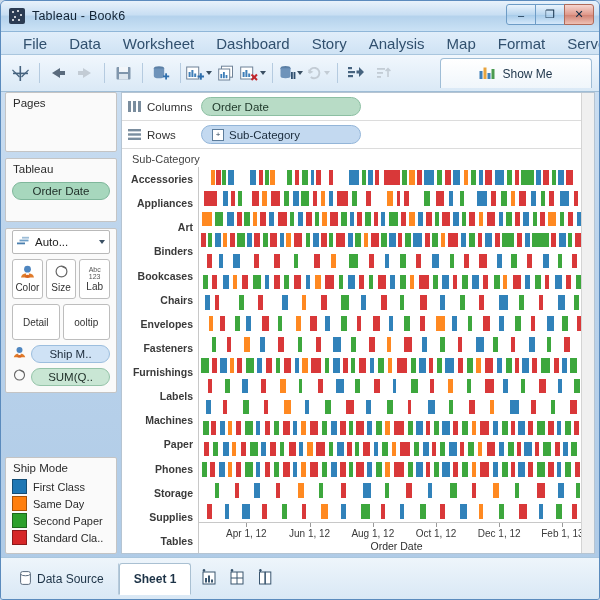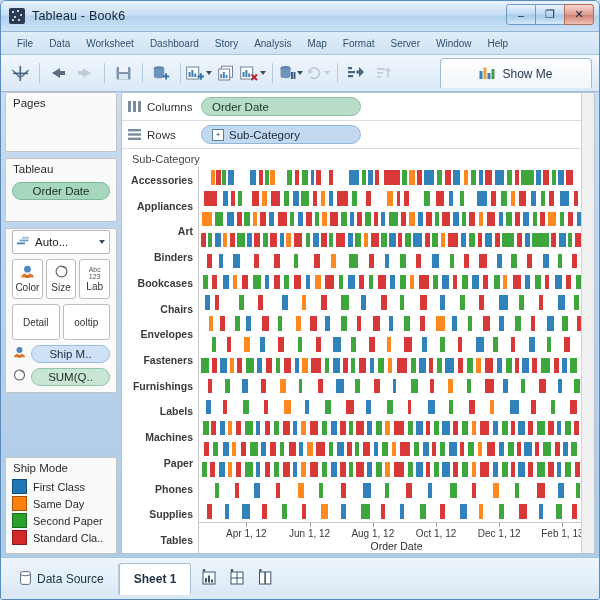--- a/index.html
+++ b/index.html
@@ -41,21 +41,21 @@
   .wbtn:first-child{border-radius:3px 0 0 3px;}
   .wbtn:last-child{border-radius:0 3px 3px 0;}
   .wbtn.close{background:linear-gradient(180deg,#f6d6d0,#e09a8c 50%,#d07f70 51%,#eec0b4);border-color:#b06a58;}
 
   
   .menubar{
     height:22px;display:flex;align-items:center;padding-left:8px;gap:0;
     background:linear-gradient(180deg,#e1eefa,#cfe3f4);
     border-bottom:1px solid #a9c6de;
   }
-  .menuitem{font-size:10px;color:#31506e;padding:2px 8px;cursor:default;}
+  .menuitem{font-size:15px;color:#31506e;padding:2px 8px;cursor:default;margin-left:6px;}
 
   
   .toolbar{
     height:36px;display:flex;align-items:center;padding-left:6px;
     background:linear-gradient(180deg,#f1f7fd,#dae9f6);
     border-bottom:1px solid #9fbdd6;position:relative;
   }
   .tbtn{
     width:26px;height:26px;display:flex;align-items:center;justify-content:center;
     position:relative;margin-right:1px;
@@ -523,20 +523,21 @@
               <div class="rowlabel">Binders</div>
               <div class="rowlabel">Bookcases</div>
               <div class="rowlabel">Chairs</div>
               <div class="rowlabel">Envelopes</div>
               <div class="rowlabel">Fasteners</div>
               <div class="rowlabel">Furnishings</div>
               <div class="rowlabel">Labels</div>
               <div class="rowlabel">Machines</div>
               <div class="rowlabel">Paper</div>
               <div class="rowlabel">Phones</div>
+              <div class="rowlabel">Storage</div>
               <div class="rowlabel">Supplies</div>
               <div class="rowlabel">Tables</div>
             </div>
           <div class="plotwrap">
             <div class="plot" id="plot">
                 <div class="plotrow">
                   <div class="bar" style="left: 3%; width: 1.1%; background: rgb(255, 127, 14);"></div>
                   <div class="bar" style="left: 4.3%; width: 1.3%; background: rgb(214, 39, 40);"></div>
                   <div class="bar" style="left: 5.9%; width: 1%; background: rgb(44, 160, 44);"></div>
                   <div class="bar" style="left: 7.3%; width: 1.6%; background: rgb(31, 119, 180);"></div>

